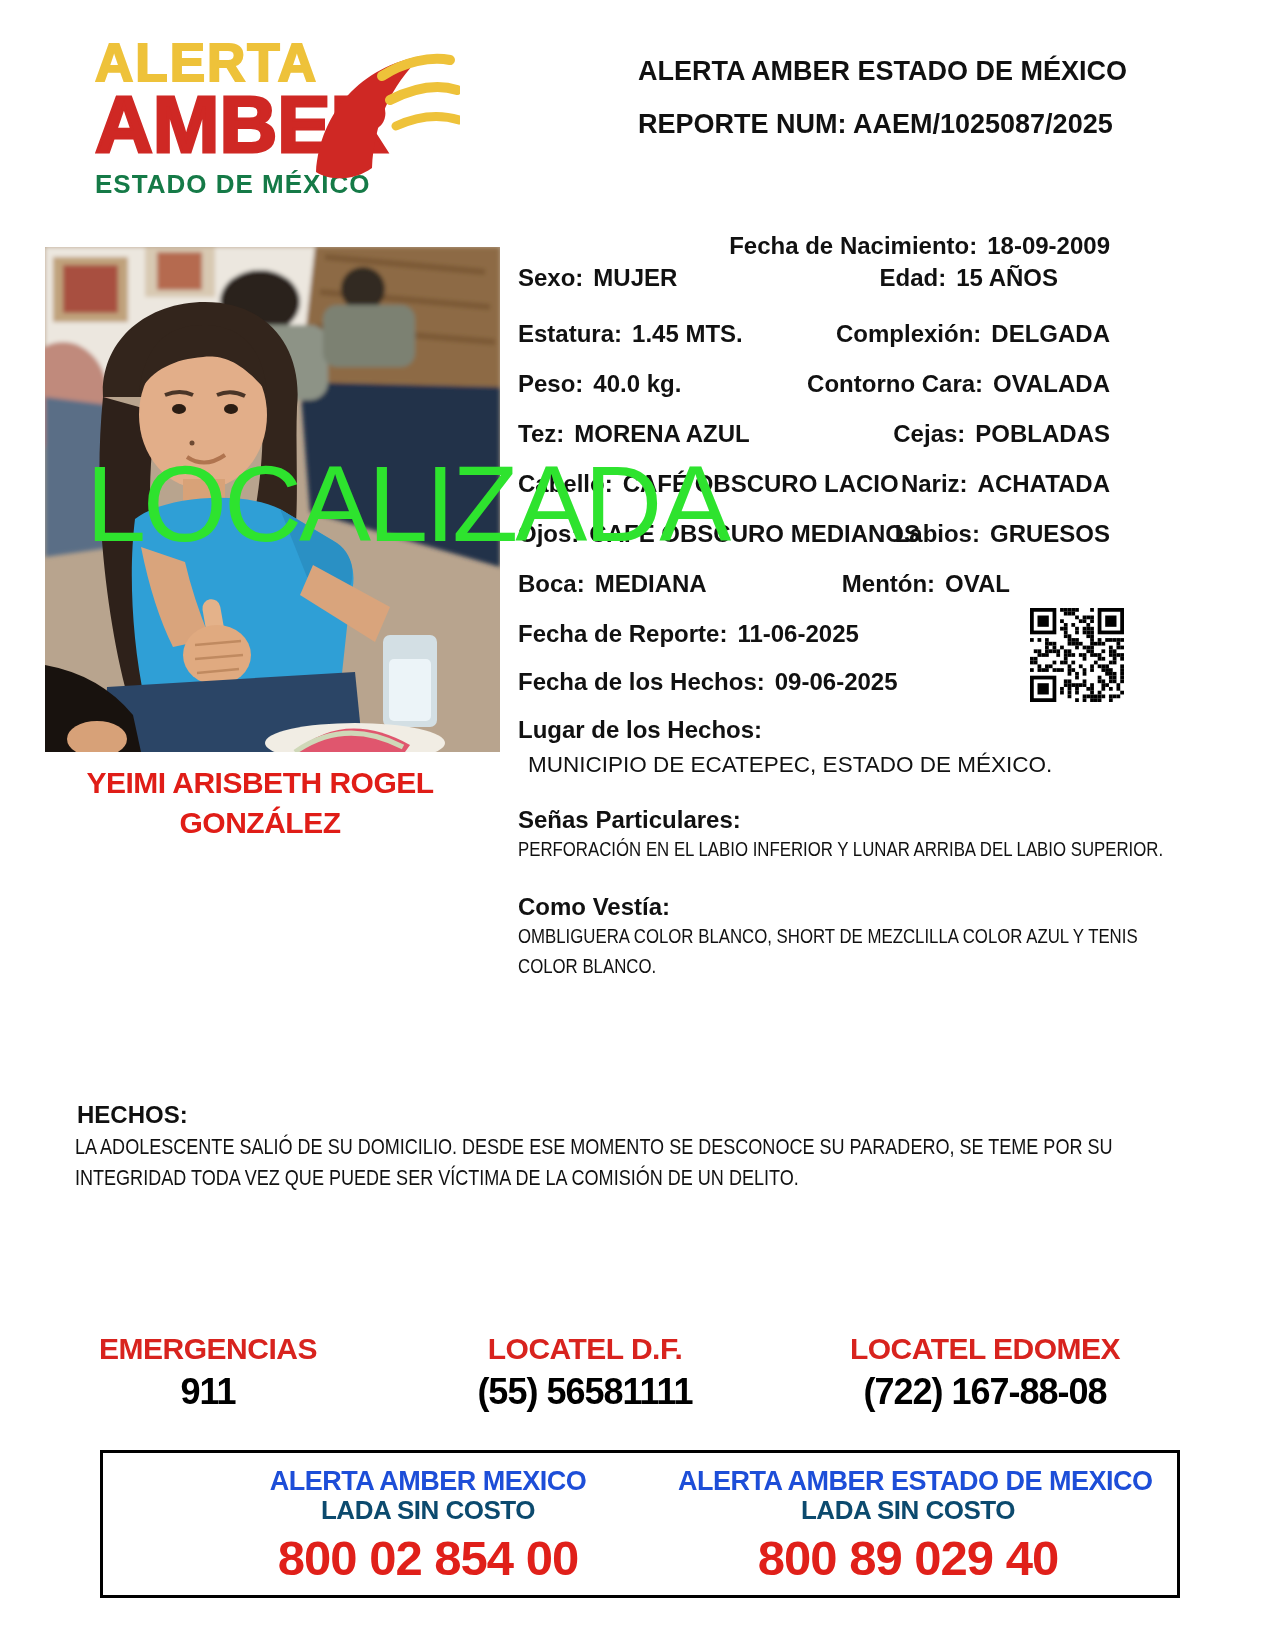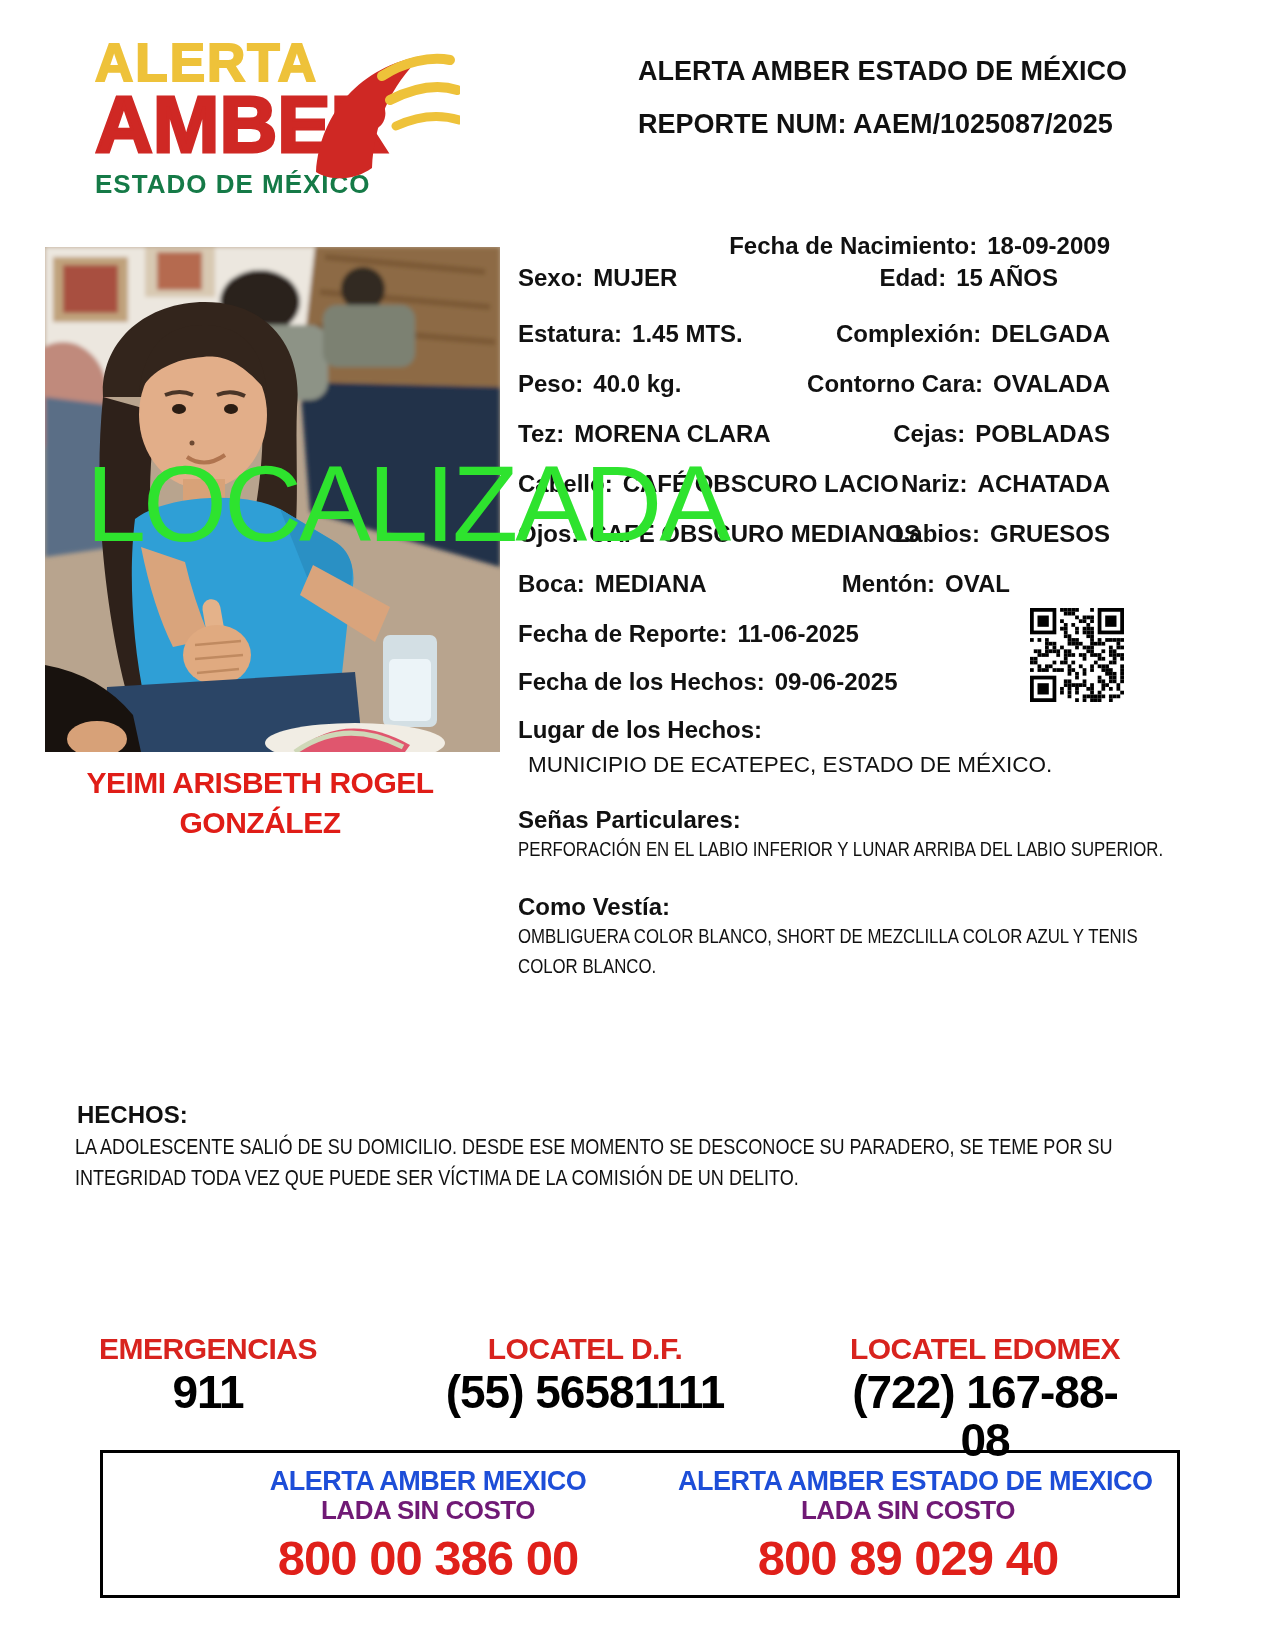--- a/index.html
+++ b/index.html
@@ -38,29 +38,29 @@
   .blocklabel{position:absolute; left:518px; font-size:24px; font-weight:bold; white-space:nowrap;}
   .blocktext{position:absolute; left:518px; font-size:21px; line-height:30px;
              transform:scaleX(0.80); transform-origin:left top; width:830px;}
   
   .hechos-label{position:absolute; left:77px; top:1101px; font-size:24px; font-weight:bold;}
   .hechos-text{position:absolute; left:75px; top:1131px; font-size:22px; line-height:31px;
                transform:scaleX(0.82); transform-origin:left top; width:1355px;}
   
   .contact{position:absolute; top:1332px; width:300px; text-align:center;}
   .contact .clabel{color:#d8231e; font-weight:bold; font-size:30px; letter-spacing:-0.5px; line-height:34px;}
-  .contact .cnum{color:#000; font-weight:bold; font-size:46px; letter-spacing:-1px; line-height:48px; margin-top:2px;}
+  .contact .cnum{color:#000; font-weight:bold; font-size:36px; letter-spacing:-1px; line-height:48px; margin-top:2px;}
   .c1{left:58px;} .c2{left:435px;} .c3{left:835px;}
   
   .fbox{position:absolute; left:100px; top:1450px; width:1080px; height:148px;
         border:3px solid #000; box-sizing:border-box;}
   .fcol{position:absolute; top:14px; width:460px; text-align:center;}
   .fcol-l{left:95px;} .fcol-r{left:575px;}
   .fcol .ft{color:#1d4ed8; font-weight:bold; font-size:27px; letter-spacing:-0.5px; line-height:29px; white-space:nowrap;}
-  .fcol .fs{color:#701a75; font-weight:bold; font-size:26px; letter-spacing:-0.5px; line-height:28px;}
+  .fcol .fs{color:#0c4a6e; font-weight:bold; font-size:26px; letter-spacing:-0.5px; line-height:28px;}
   .fcol .fn{color:#e0201a; font-weight:bold; font-size:49px; letter-spacing:-1px; line-height:52px; margin-top:8px; white-space:nowrap;}
   
   .qr{position:absolute; left:1030px; top:608px; width:94px; height:94px;}
 </style>
 </head>
 <body>
 
 <div class="page">
 
   <div class="logo">
@@ -150,21 +150,21 @@
   </div>
   <div class="frow" style="top:320px">
     <span class="pl"><span>Estatura:</span><span class="v">1.45 MTS.</span></span>
     <span class="pr"><span>Complexión:</span><span class="v">DELGADA</span></span>
   </div>
   <div class="frow" style="top:370px">
     <span class="pl"><span>Peso:</span><span class="v">40.0 kg.</span></span>
     <span class="pr"><span>Contorno Cara:</span><span class="v">OVALADA</span></span>
   </div>
   <div class="frow" style="top:420px">
-    <span class="pl"><span>Tez:</span><span class="v">MORENA CLARA</span></span>
+    <span class="pl"><span>Tez:</span><span class="v">MORENA AZUL</span></span>
     <span class="pr"><span>Cejas:</span><span class="v">POBLADAS</span></span>
   </div>
   <div class="frow" style="top:470px">
     <span class="pl"><span>Cabello:</span><span class="v">CAFÉ OBSCURO LACIO</span></span>
     <span class="pr"><span>Nariz:</span><span class="v">ACHATADA</span></span>
   </div>
   <div class="frow" style="top:520px">
     <span class="pl"><span>Ojos:</span><span class="v">CAFÉ OBSCURO MEDIANOS</span></span>
     <span class="pr"><span>Labios:</span><span class="v">GRUESOS</span></span>
   </div>
@@ -416,21 +416,21 @@
   </div>
   <div class="contact c3">
     <div class="clabel">LOCATEL EDOMEX</div>
     <div class="cnum">(722) 167-88-08</div>
   </div>
 
   <div class="fbox">
     <div class="fcol fcol-l">
       <div class="ft">ALERTA AMBER MEXICO</div>
       <div class="fs">LADA SIN COSTO</div>
-      <div class="fn">800 00 386 00</div>
+      <div class="fn">800 02 854 00</div>
     </div>
     <div class="fcol fcol-r">
       <div class="ft">ALERTA AMBER ESTADO DE MEXICO</div>
       <div class="fs">LADA SIN COSTO</div>
       <div class="fn">800 89 029 40</div>
     </div>
   </div>
 
 </div>
 

